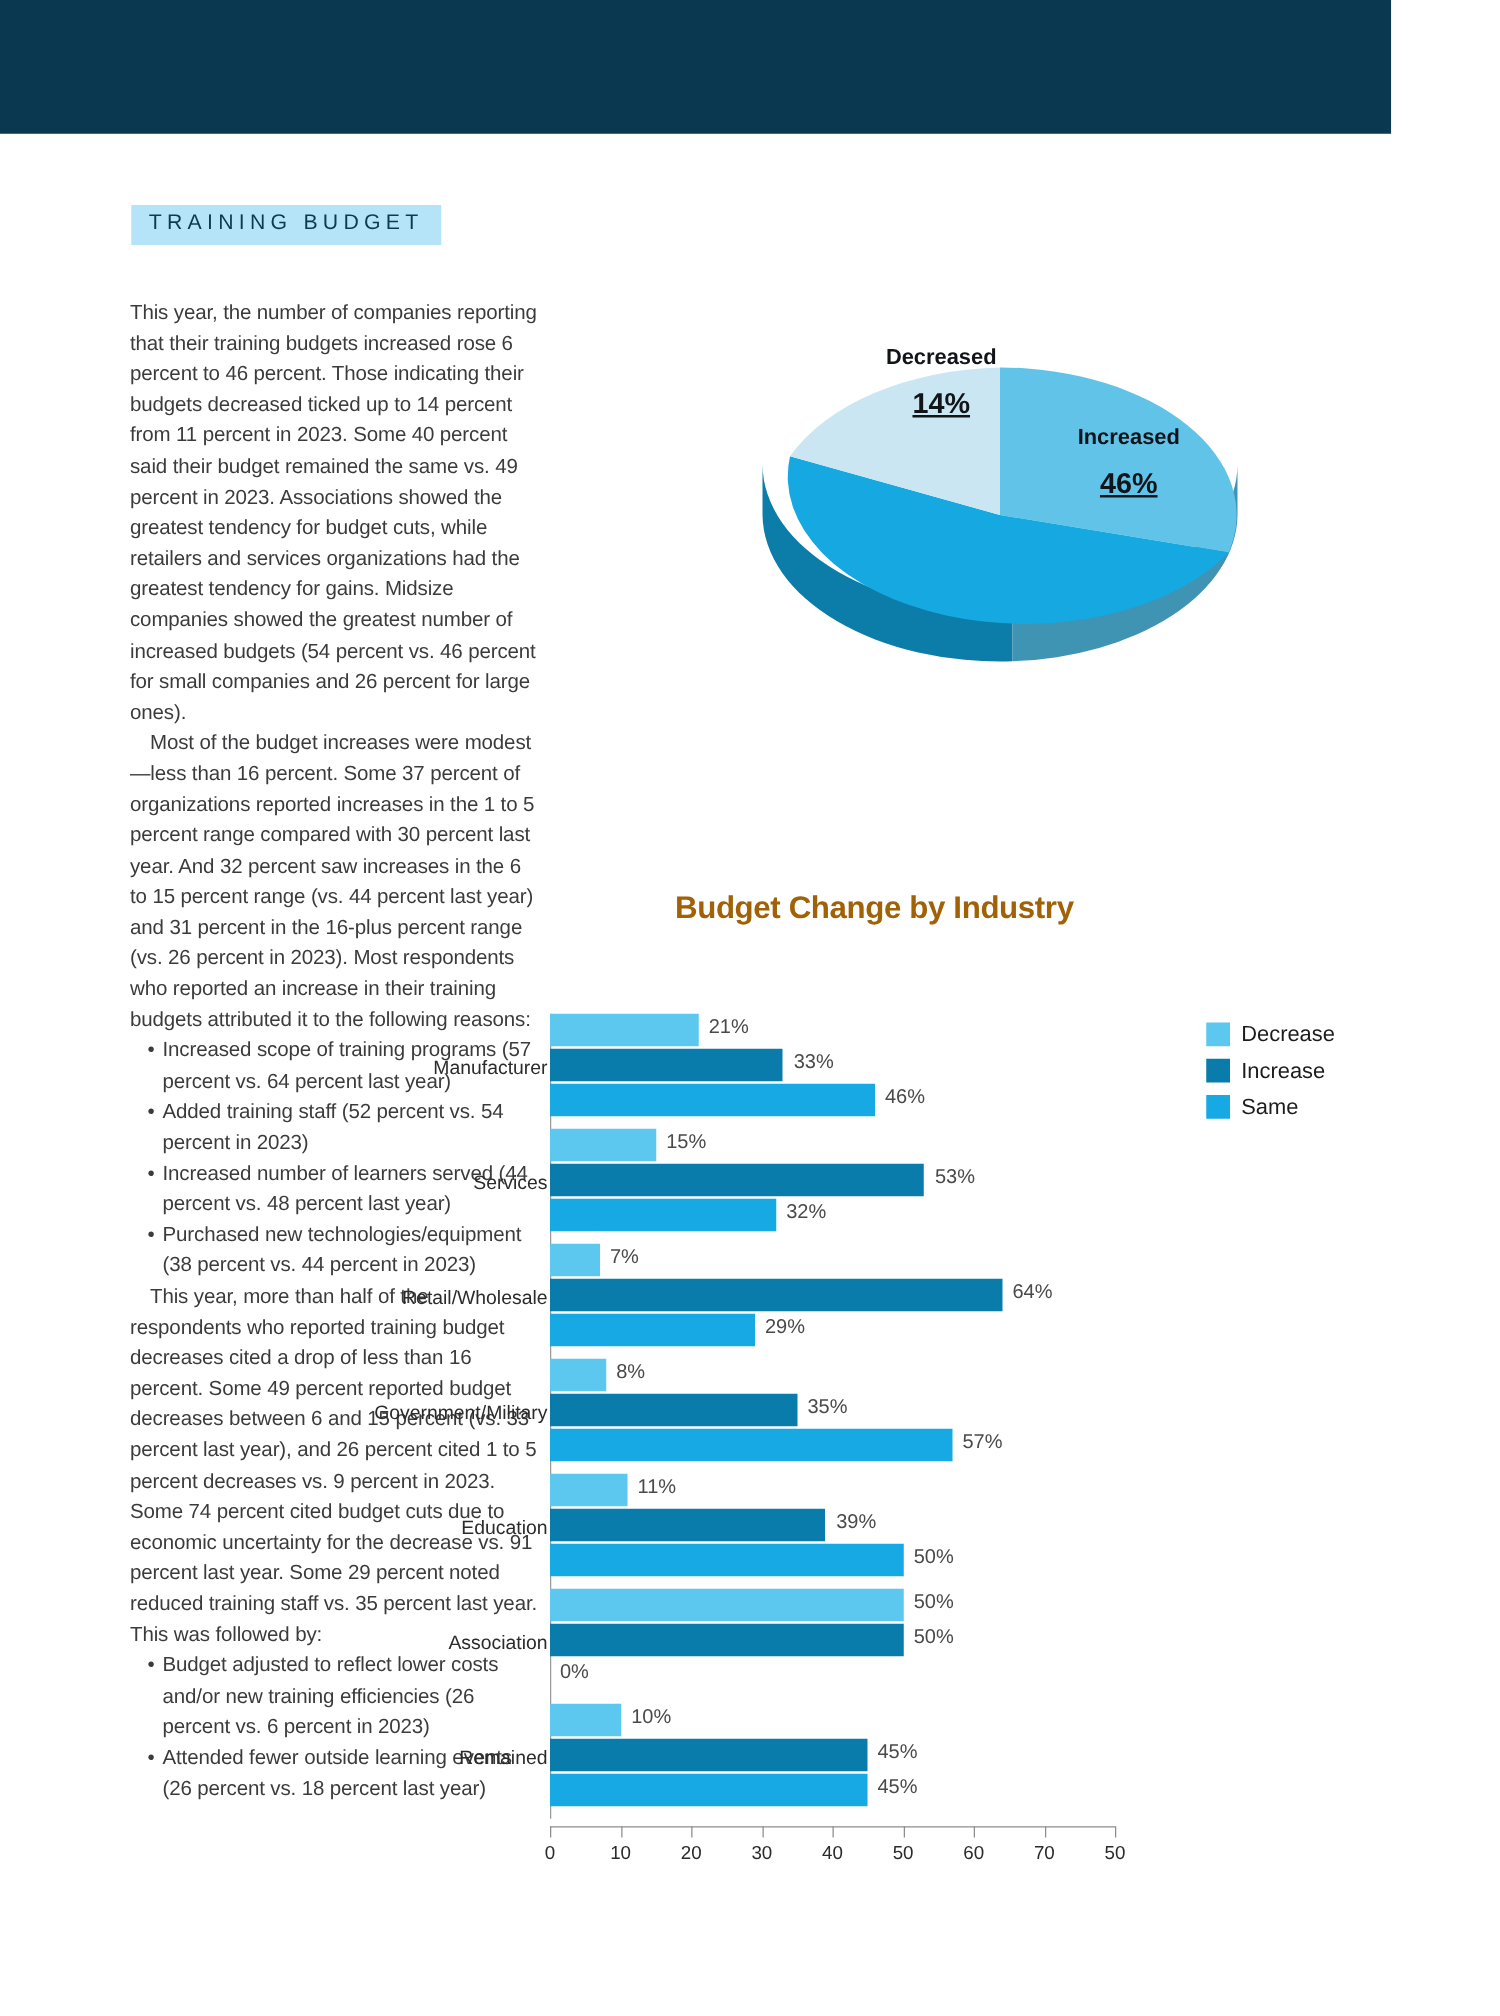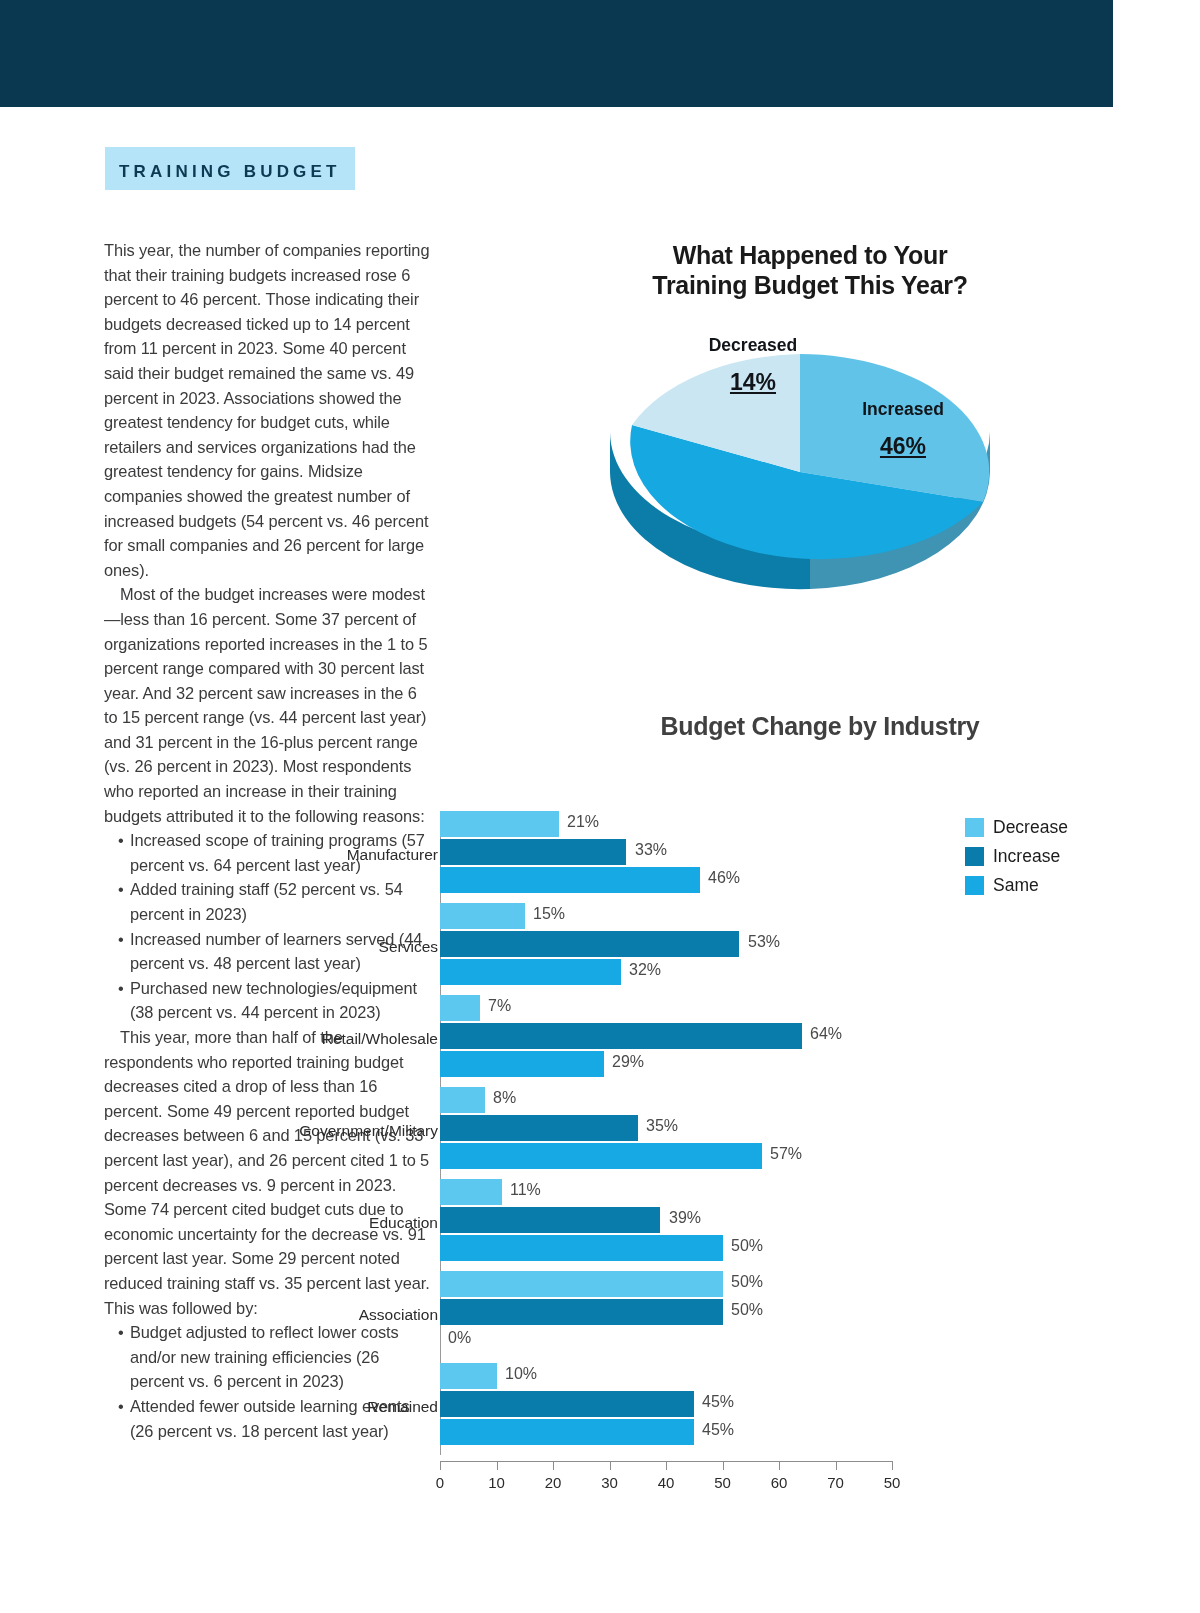--- a/index.html
+++ b/index.html
@@ -18,24 +18,24 @@
     position:absolute; left:0; top:0; width:1113px; height:107px;
     background:#093850;
   }
   .topband-right {
     position:absolute; left:1113px; top:0; width:87px; height:107px;
     background:#ffffff;
   }
 
   
   .kicker {
-    position:absolute; left:105px; top:147px;
+    position:absolute; left:105px; top:164px;
     background:#b5e3f7;
-    padding:15px 14px 8px 14px;
-    font-size:17px; font-weight:bold; letter-spacing:4.2px;
+    padding:4px 14px 8px 14px;
+    font-size:17px; font-weight:normal; letter-spacing:4.2px;
     color:#0b3a52;
     font-family:"Liberation Sans", sans-serif;
   }
 
   
   .col {
     position:absolute; left:104px; top:238px;
     width:330px;
     font-size:16.4px;
     line-height:24.6px;
@@ -73,22 +73,22 @@
   }
   .pie-label .cat { font-size:17.5px; display:block; }
   .pie-label .val { font-size:23px; display:block; margin-top:14px;text-decoration:underline; }
   .lbl-decreased { left:78px; top:14px; width:150px; }
   .lbl-increased { left:228px; top:78px; width:150px; }
   .lbl-same      { left:48px; top:112px; width:150px; }
 
   
   .bar-block { position:absolute; left:440px; top:712px; width:700px; }
   .bar-title {
-    font-size:25px; font-weight:bold; color:#404040;
-    text-align:center; letter-spacing:-0.3px;
+    font-size:25px; font-weight:bold; color:#a16207;
+    text-align:left; letter-spacing:-0.3px;
     width:560px; margin-left:100px;
   }
   .bar-area { position:relative; margin-top:26px; height:650px; }
 
   .legend { position:absolute; left:525px; top:50px; }
   .legend-row { display:flex; align-items:center; margin-bottom:8px; }
   .legend-swatch { width:19px; height:19px; margin-right:9px; }
   .legend-text { font-size:17.5px; color:#1c1c1c; }
 
   .plot { position:absolute; left:0px; top:44px; width:500px; }
@@ -150,24 +150,20 @@
       <li><span class="bullet">•</span><span>Purchased new technologies/equipment (38 percent vs. 44 percent in 2023)</span></li>
     </ul>
     <p>This year, more than half of the respondents who reported training budget decreases cited a drop of less than 16 percent. Some 49 percent reported budget decreases between 6 and 15 percent (vs. 33 percent last year), and 26 percent cited 1 to 5 percent decreases vs. 9 percent in 2023. Some 74 percent cited budget cuts due to economic uncertainty for the decrease vs. 91 percent last year. Some 29 percent noted reduced training staff vs. 35 percent last year. This was followed by:</p>
     <ul>
       <li><span class="bullet">•</span><span>Budget adjusted to reflect lower costs and/or new training efficiencies (26 percent vs. 6 percent in 2023)</span></li>
       <li><span class="bullet">•</span><span>Attended fewer outside learning events (26 percent vs. 18 percent last year)</span></li>
     </ul>
   </div>
 
   <div class="pie-block">
-    <div class="pie-title">
-      <span>What Happened to Your</span><br>
-      <span>Training Budget This Year?</span>
-    </div>
 
     <div class="pie-wrap">
       <svg class="pie-svg" width="400" height="300" viewBox="0 0 400 300">
 
         <path d="M 10 150 A 190 118 0 0 0 210 267 L 210 227 A 190 118 0 0 1 10 110 Z" fill="#0b7da8"></path>
 
         <path d="M 210 267 A 190 118 0 0 0 390 150 L 390 110 A 190 118 0 0 1 210 227 Z" fill="#3f93b3"></path>
 
         <path d="M 200 150 L 200 32 A 190 118 0 0 1 383 180 Z" fill="#62c3e8"></path>
 

